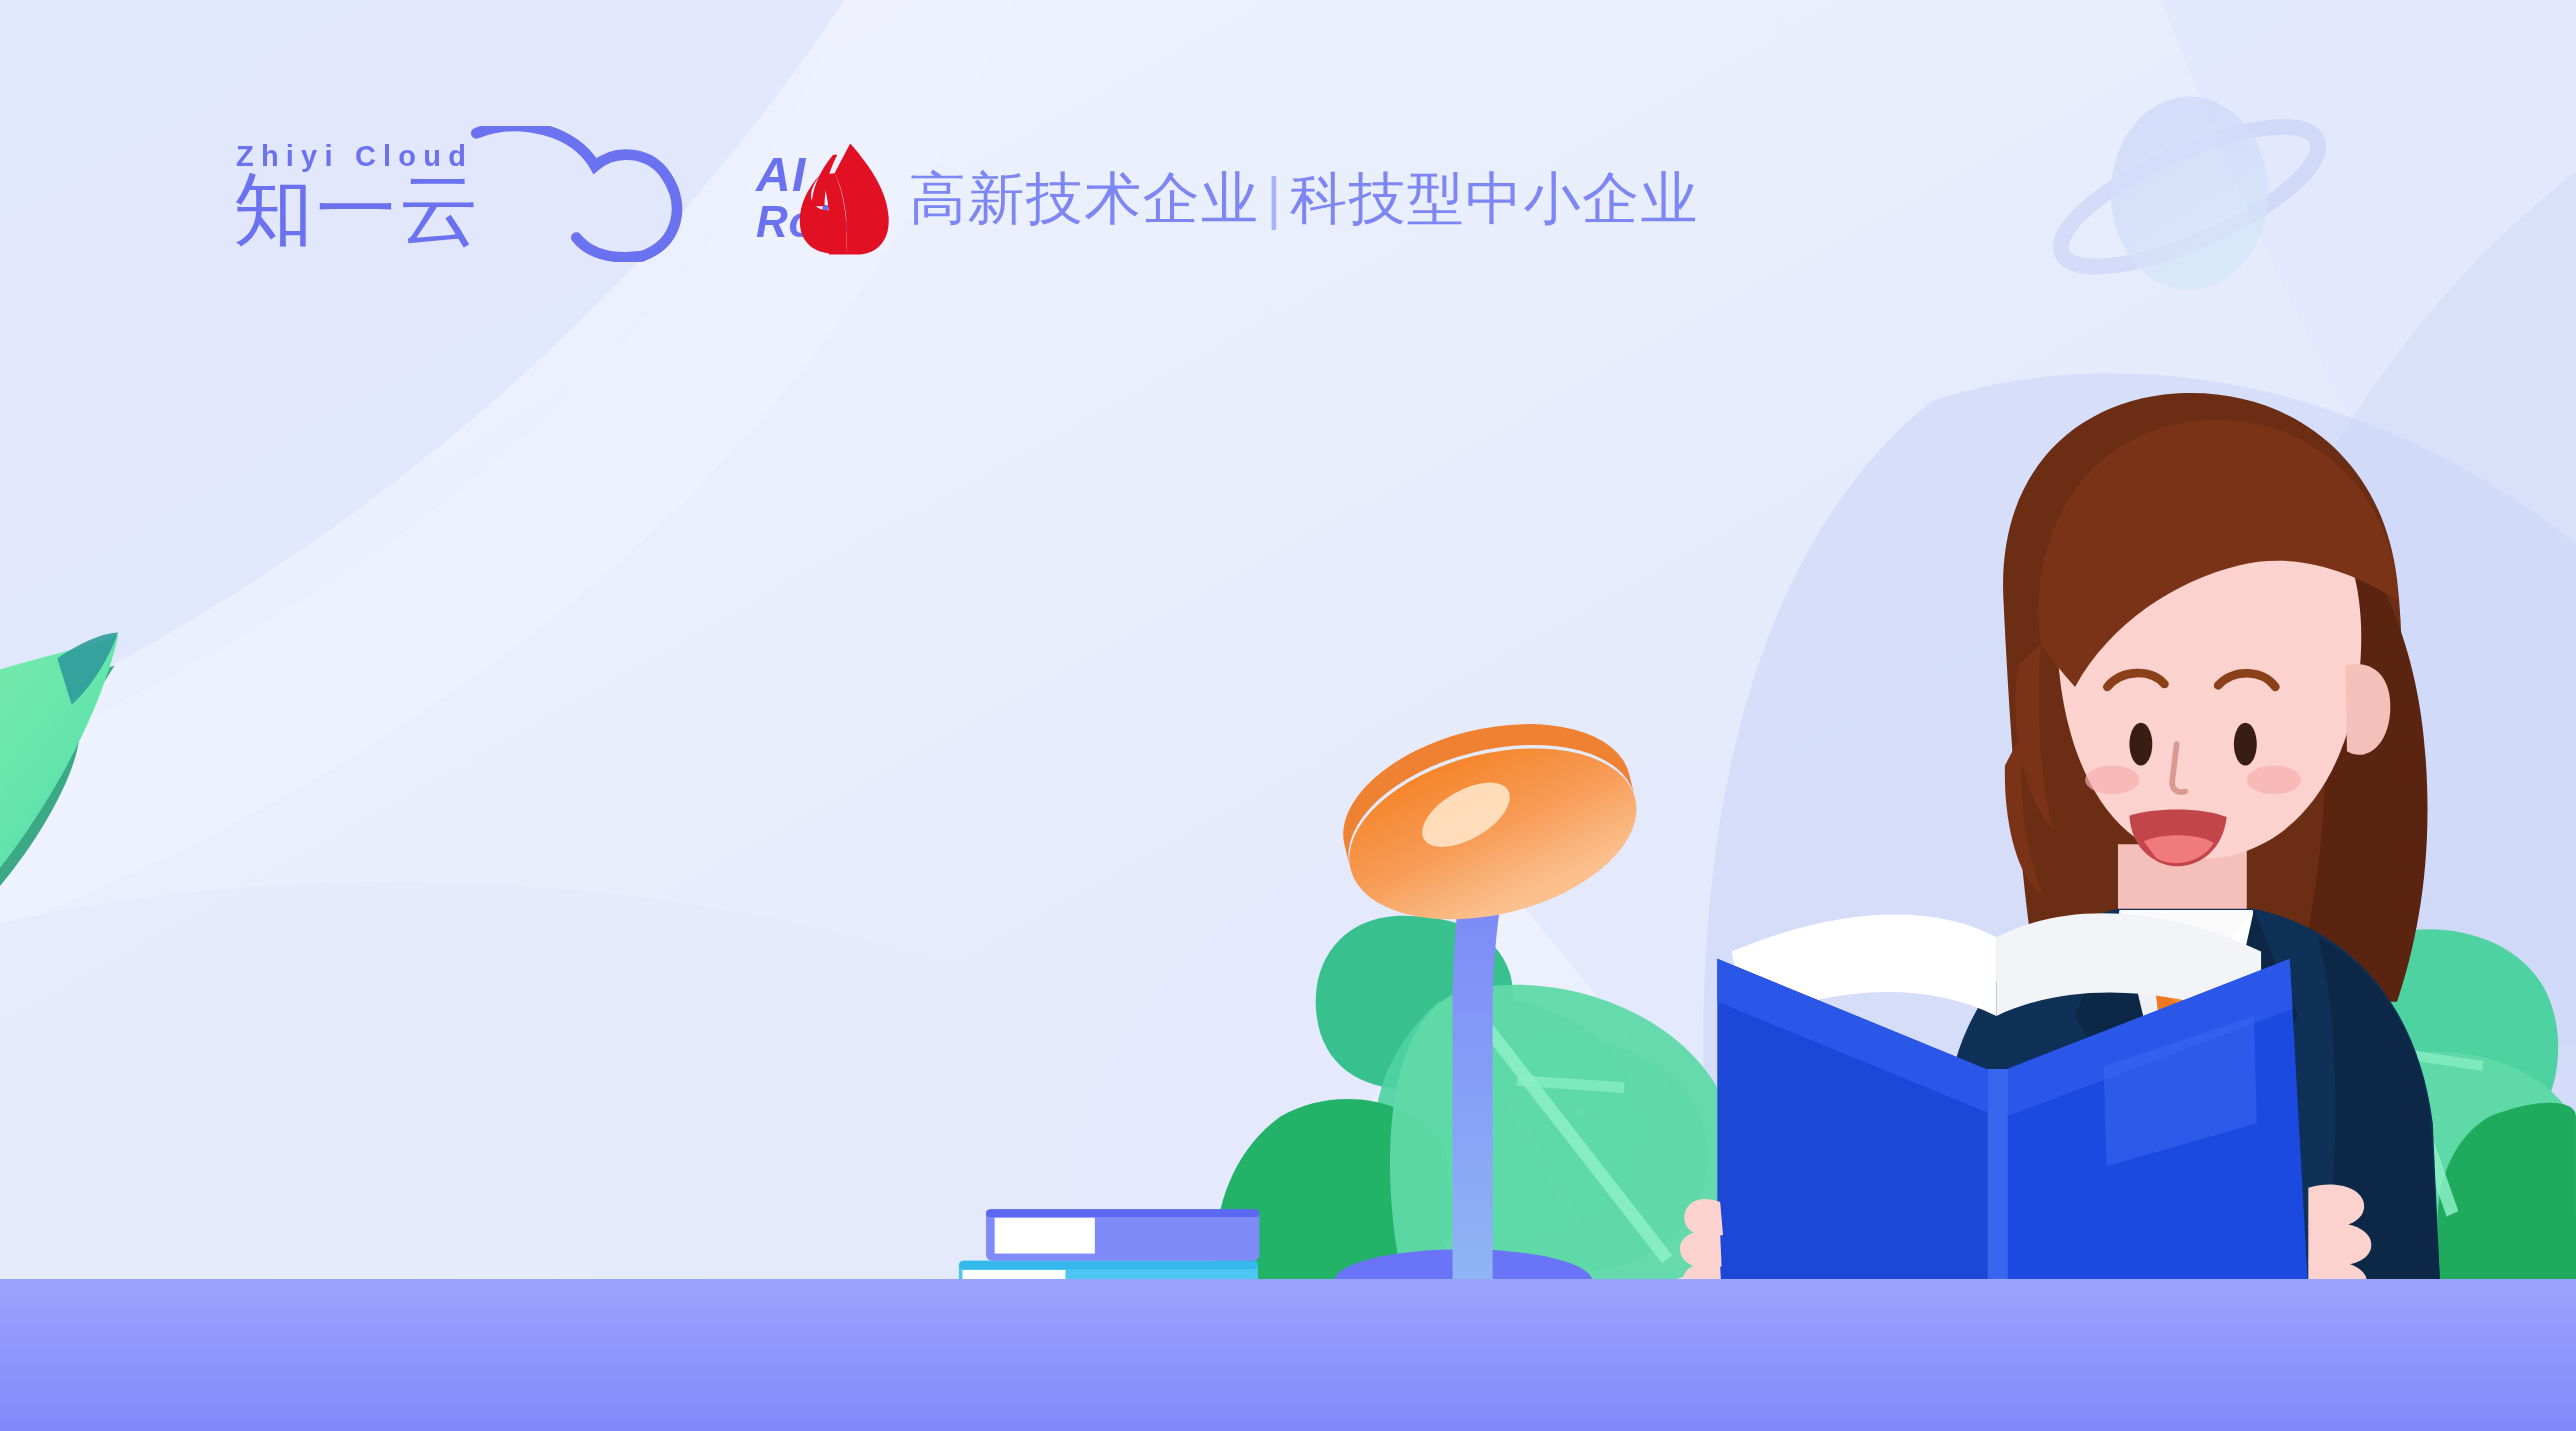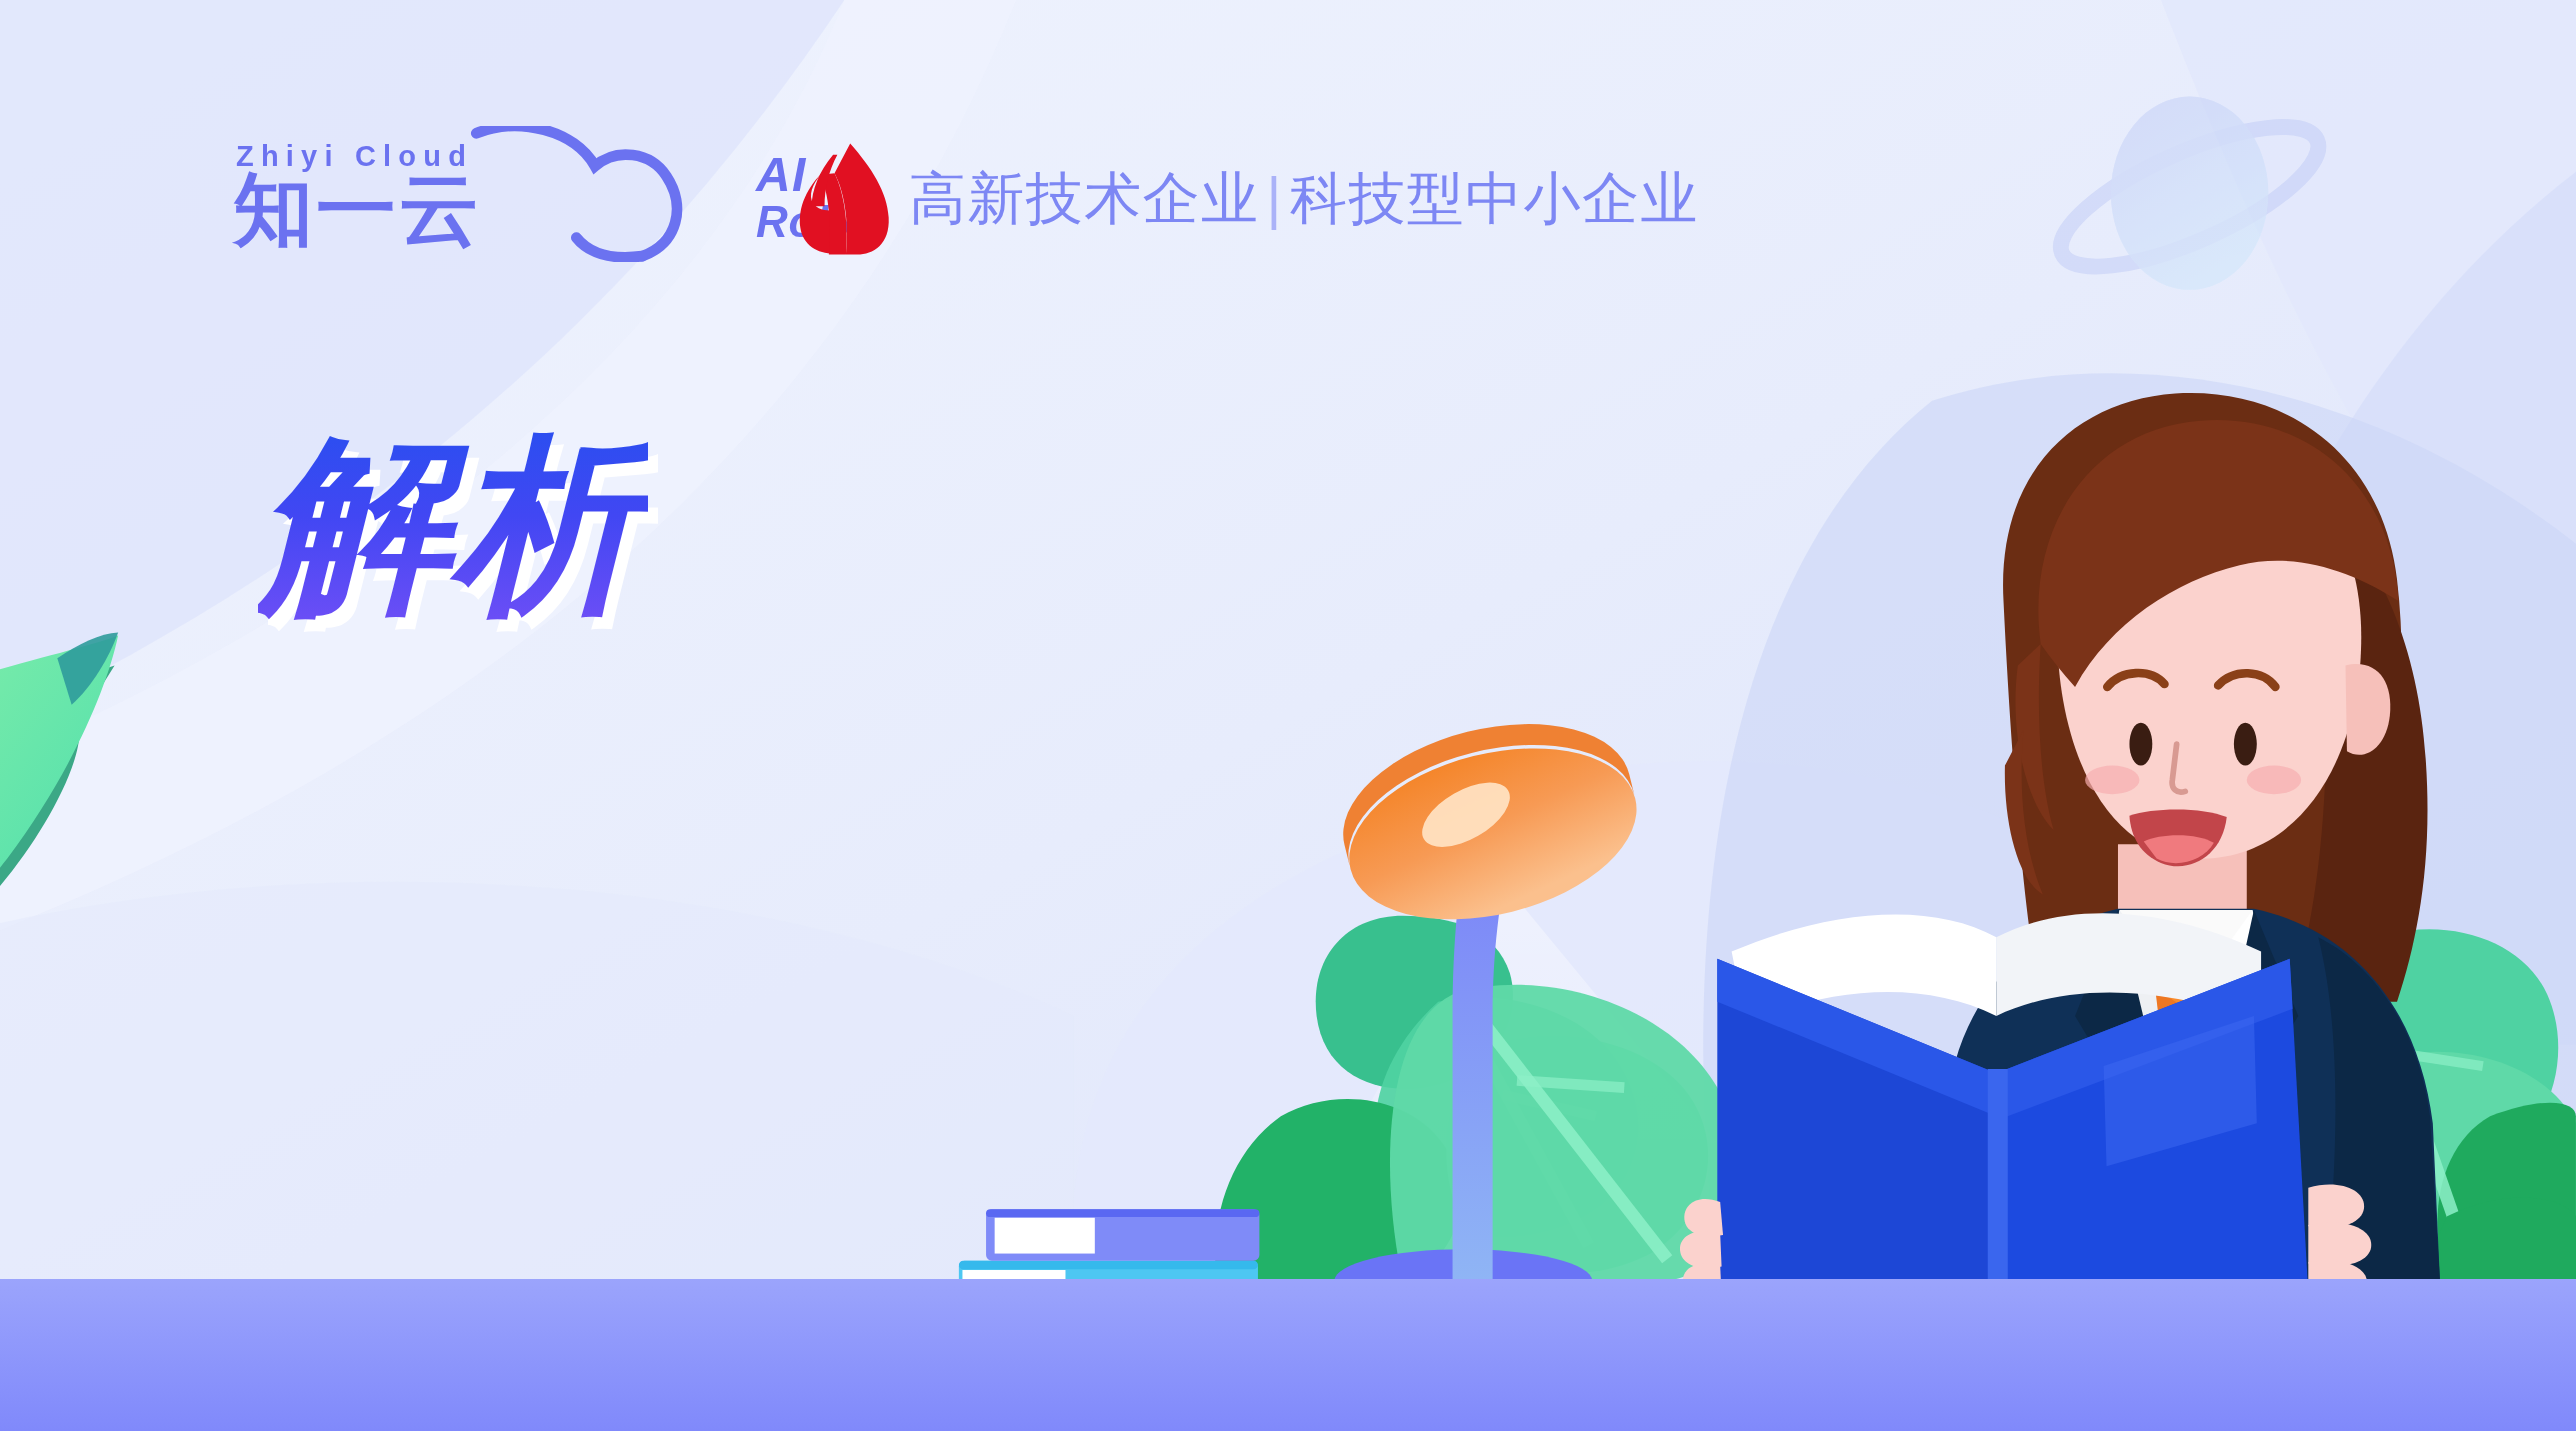--- a/index.html
+++ b/index.html
@@ -35,21 +35,21 @@
   }
   .logo-block { position:relative; width:487px; height:122px; }
   .zhiyi-en {
     position:absolute; left:10px; top:0;
     font-size:29px; letter-spacing:7.2px;
     color:#6b72f0; font-weight:700;
     white-space:nowrap;
   }
   .zhiyi-cn {
     position:absolute; left:7.2px; top:30px;
-    font-size:80px; font-weight:700; line-height:1;
+    font-size:80px; font-weight:400; line-height:1;
     color:#6b72f0; letter-spacing:2.9px;
     white-space:nowrap;
   }
   .cloud-svg { position:absolute; left:236px; top:-14.3px; }
   .ai-robot {
     position:absolute; left:530px; top:11.4px;
     color:#6b72f0; font-style:italic; font-weight:700;
     line-height:1.02; text-align:left;
   }
   .ai-robot .l1 { font-size:48px; letter-spacing:1.4px; }
@@ -323,18 +323,17 @@
       <path d="M62,40 C38,62 24,92 28,120 C32,148 58,160 86,156 C74,140 68,118 70,96 C58,96 48,92 44,82 C40,70 48,54 62,40 Z" fill="#e11022"></path>
       <path d="M76,44 C90,72 96,118 92,158 L68,158 C72,116 68,72 56,46 Z" fill="#e11022"></path>
       <path d="M74,18 C54,42 44,68 44,90 L62,90 C62,66 68,40 80,18 Z" fill="#e11022"></path>
     </svg>
     <div class="cert-text">
       <span>高新技术企业</span><span class="bar">|</span><span>科技型中小企业</span>
     </div>
   </div>
 
   <div class="title">
-    <span class="t-word t-blue">解析</span>
   </div>
 
 
 </div>
 
 
 </body></html>

